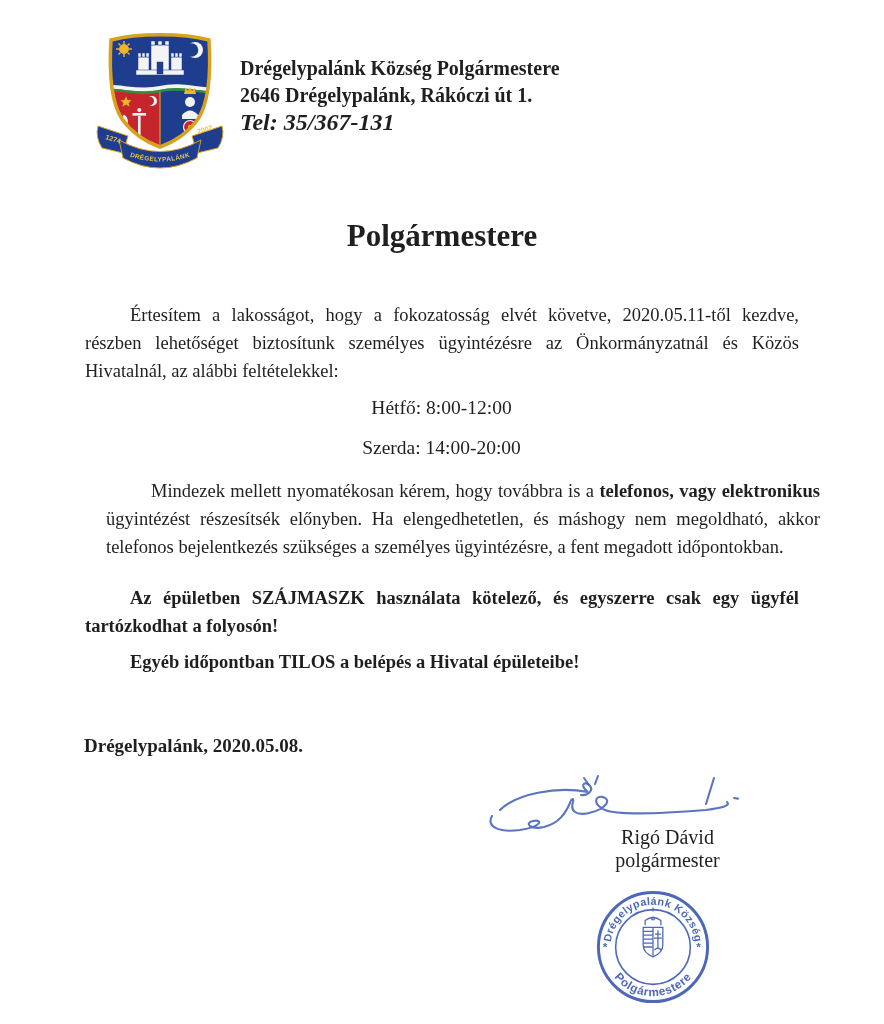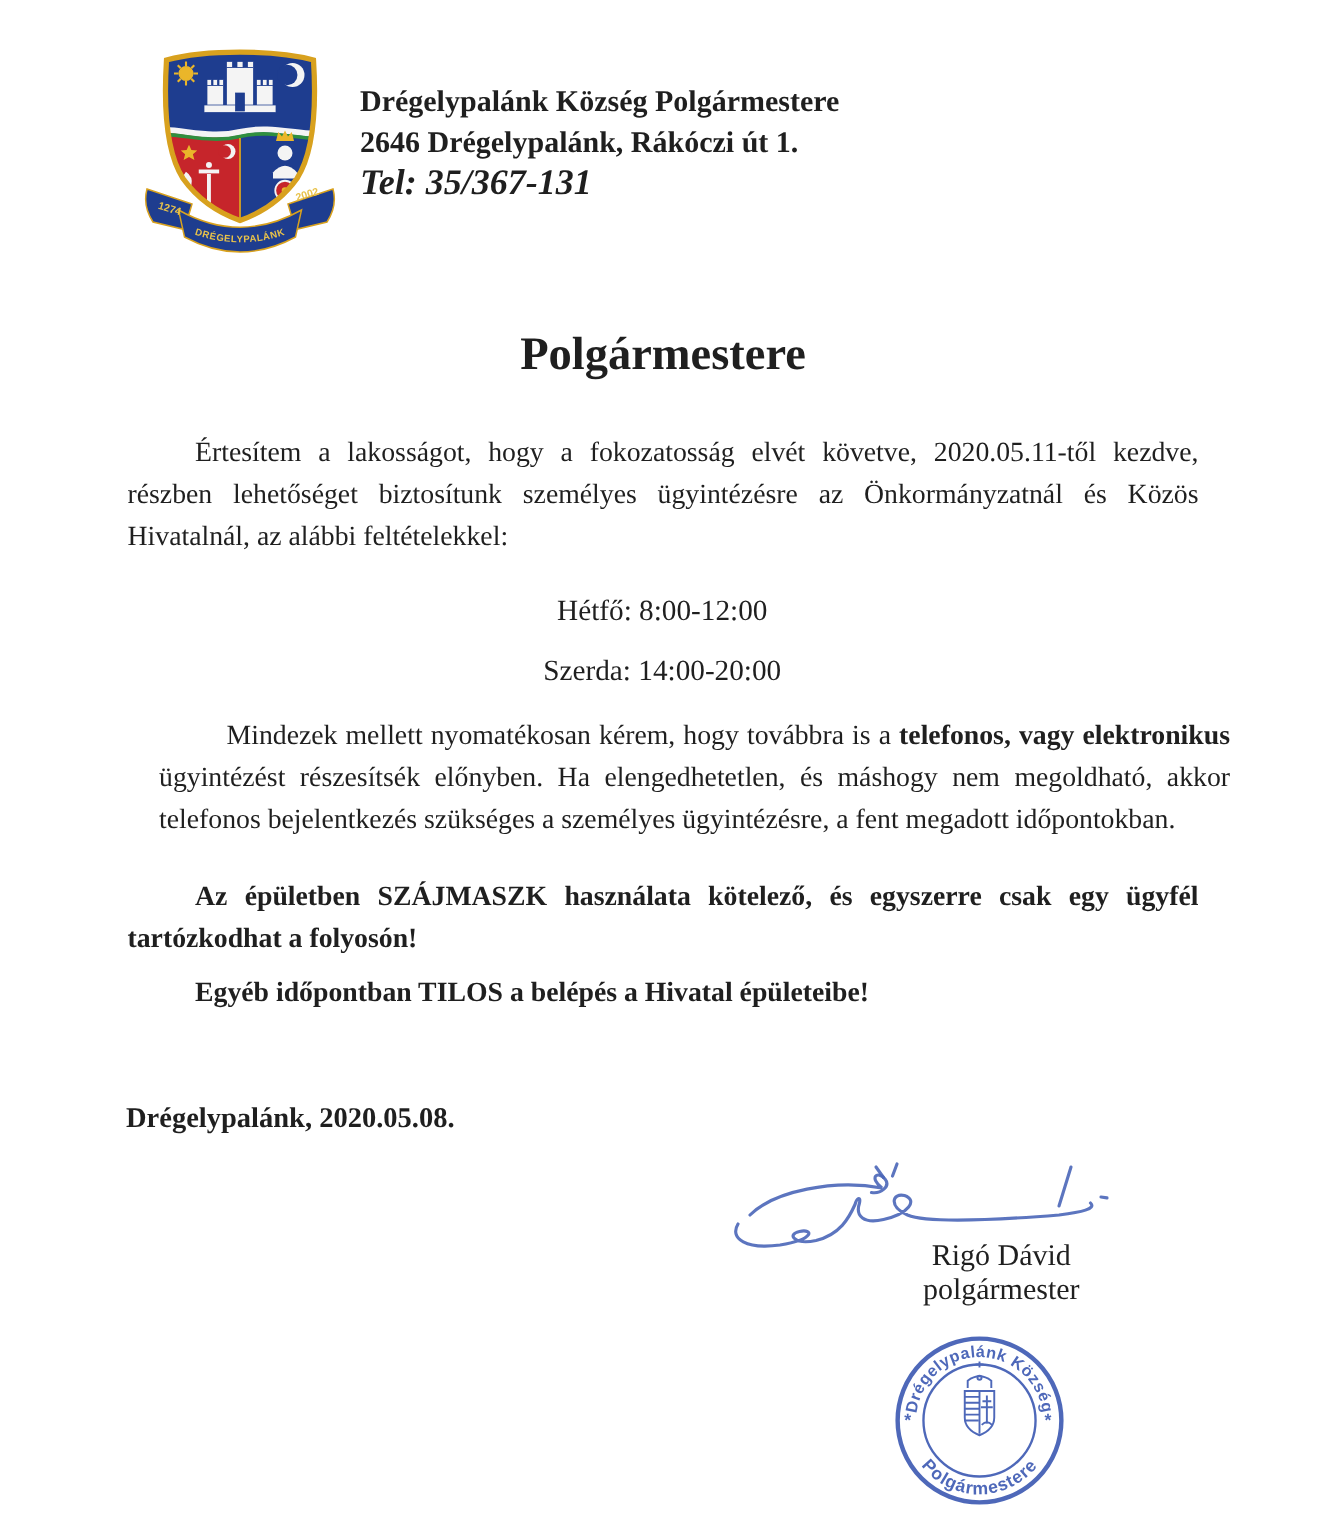--- a/index.html
+++ b/index.html
@@ -18,21 +18,21 @@
   .ht-tel  { font-size:24px; font-weight:bold; font-style:italic; line-height:26px; }
   .ht-email{ font-size:19px; font-weight:bold; font-style:italic; line-height:26px; }
 
   
   .doc-title { left:85px; top:218px; width:714px; margin:0; text-align:center;
     font-size:31px; font-weight:bold; }
 
   
   .body-par { left:85px; width:714px; margin:0; font-size:18.5px; line-height:28px;
     text-align:justify; text-indent:45px; }
-  .p1 { top:288px; }
+  .p1 { top:301px; }
   .p2 { top:477px;margin-left:21px; }
   .p3 { top:584px; font-weight:bold; }
   .p4 { top:648px; font-weight:bold; text-align:left; }
   .sched { left:85px; width:713px; text-align:center; font-weight:normal; font-size:19.5px; }
   .s1 { top:397px; }
   .s2 { top:437px; }
 
   .date-line { left:84px; top:735px; font-size:19px;font-weight:bold; }
 
   

